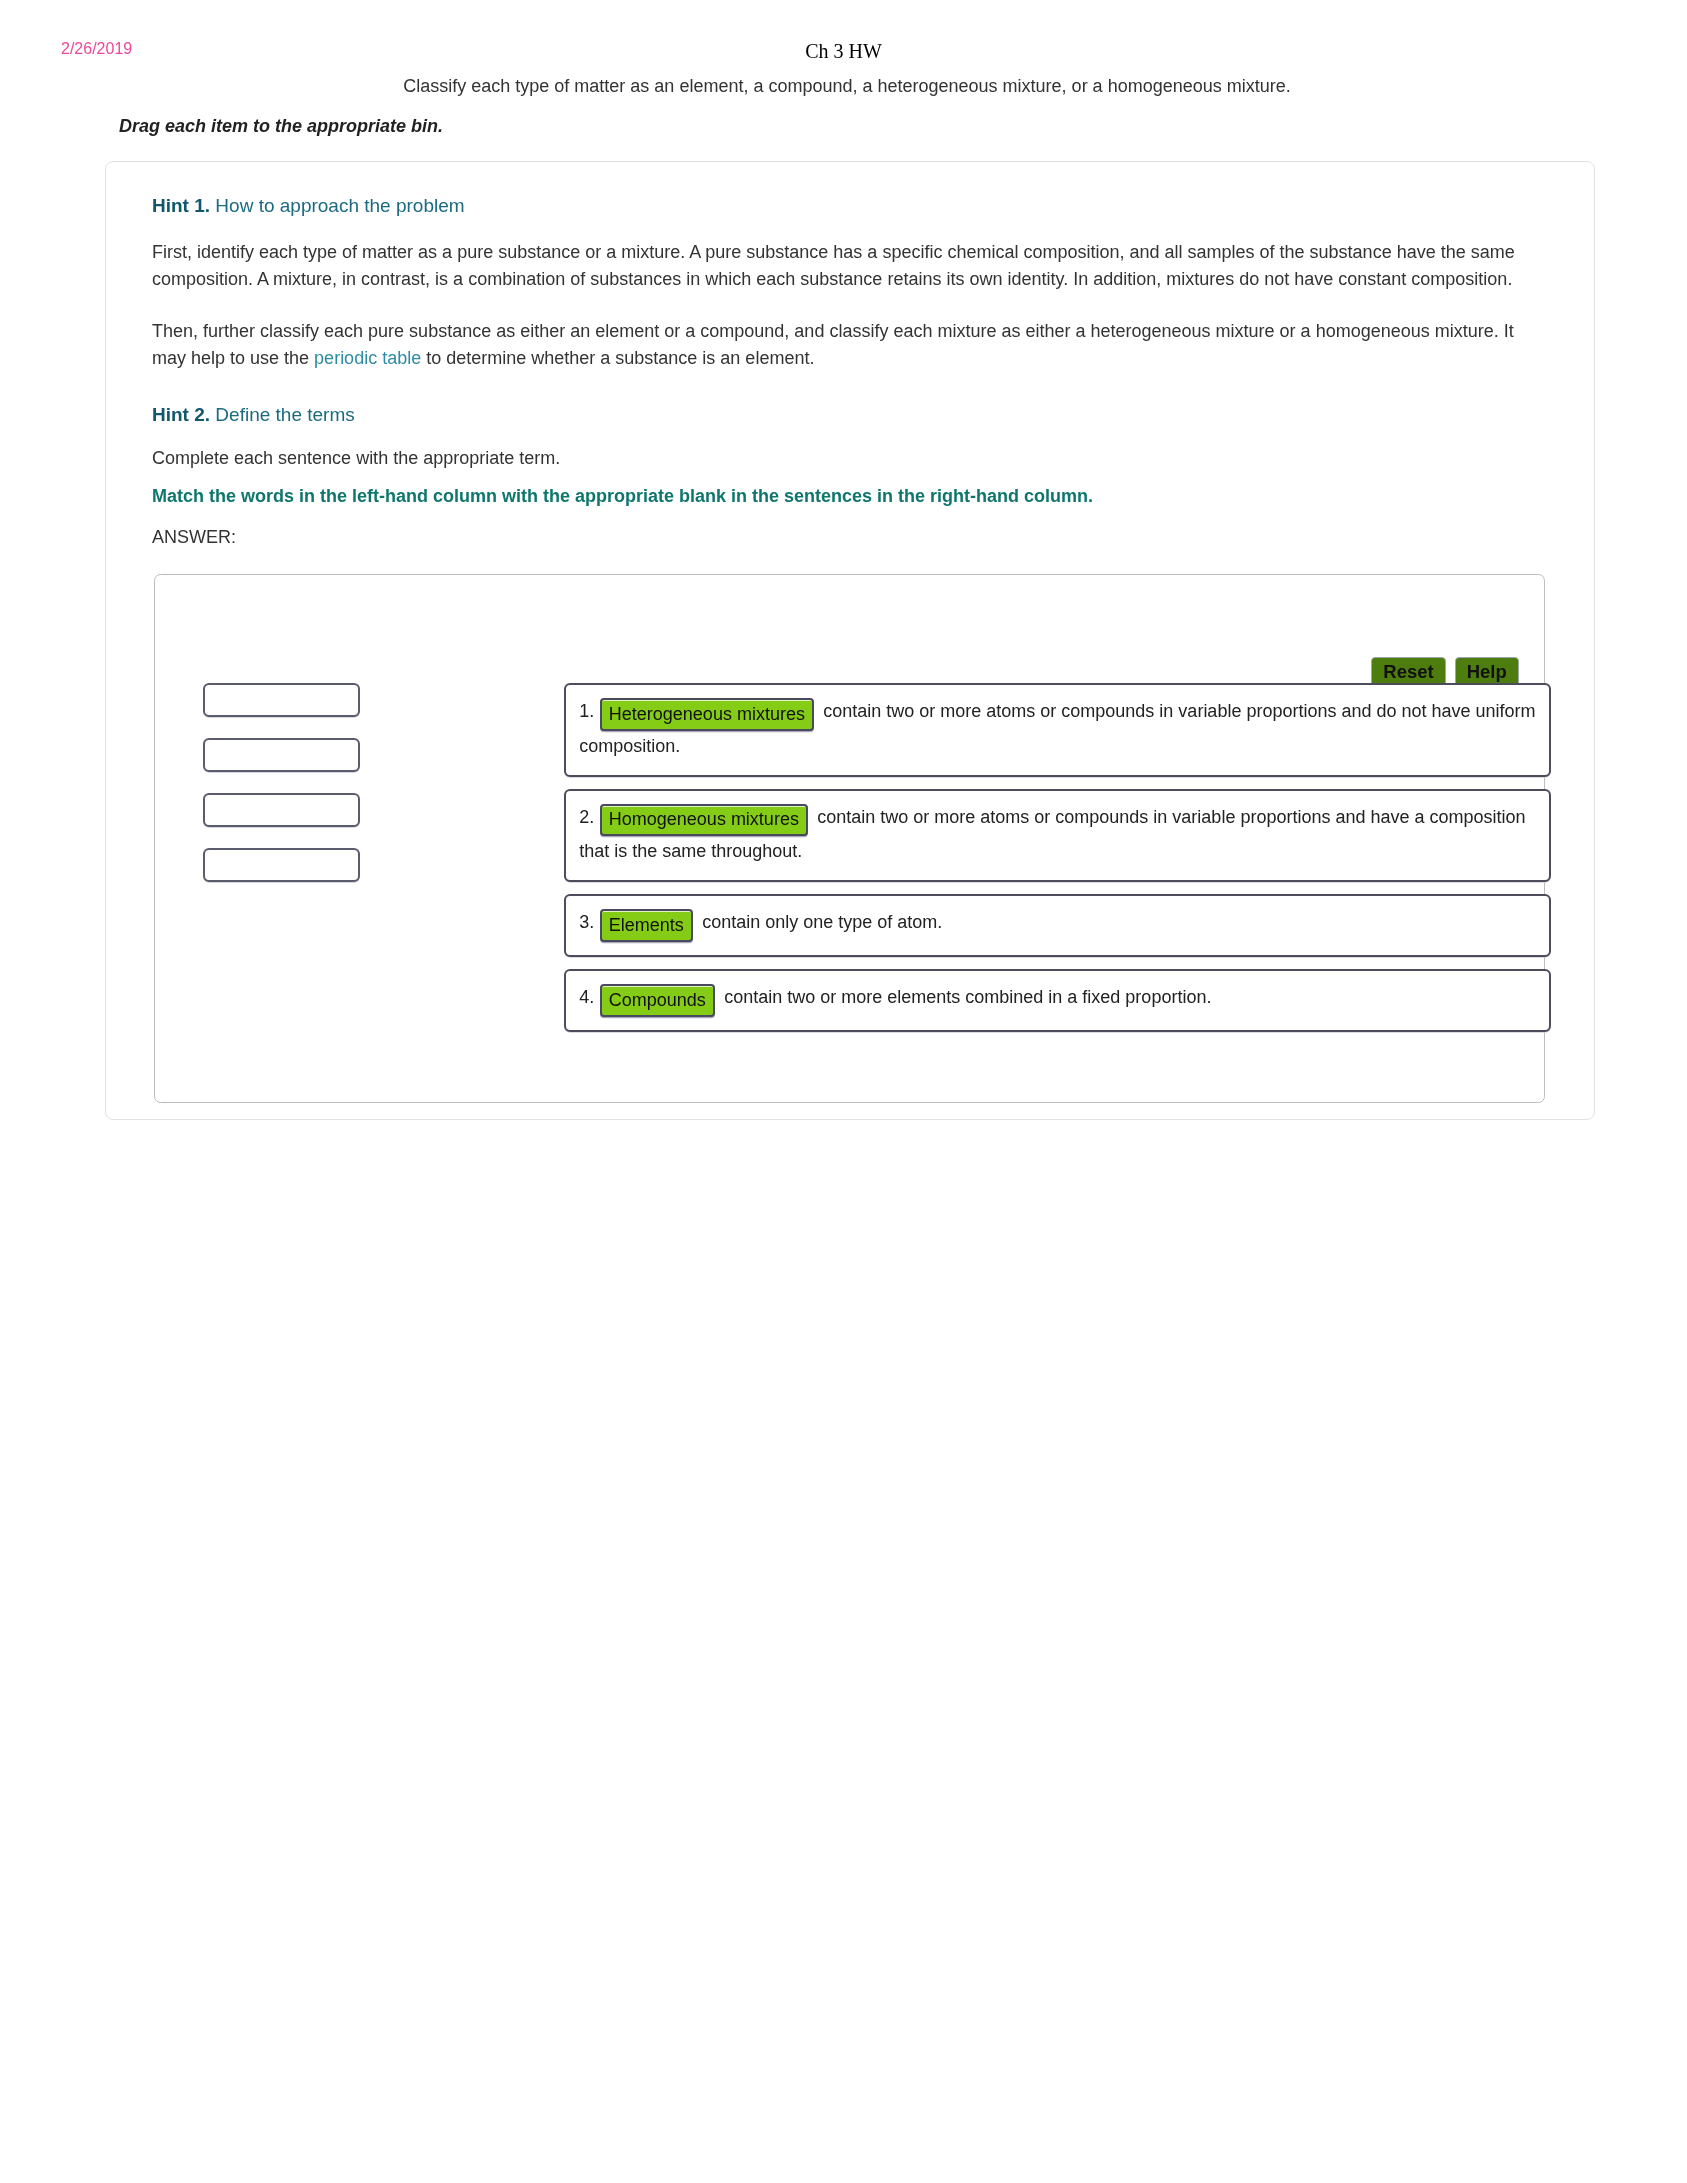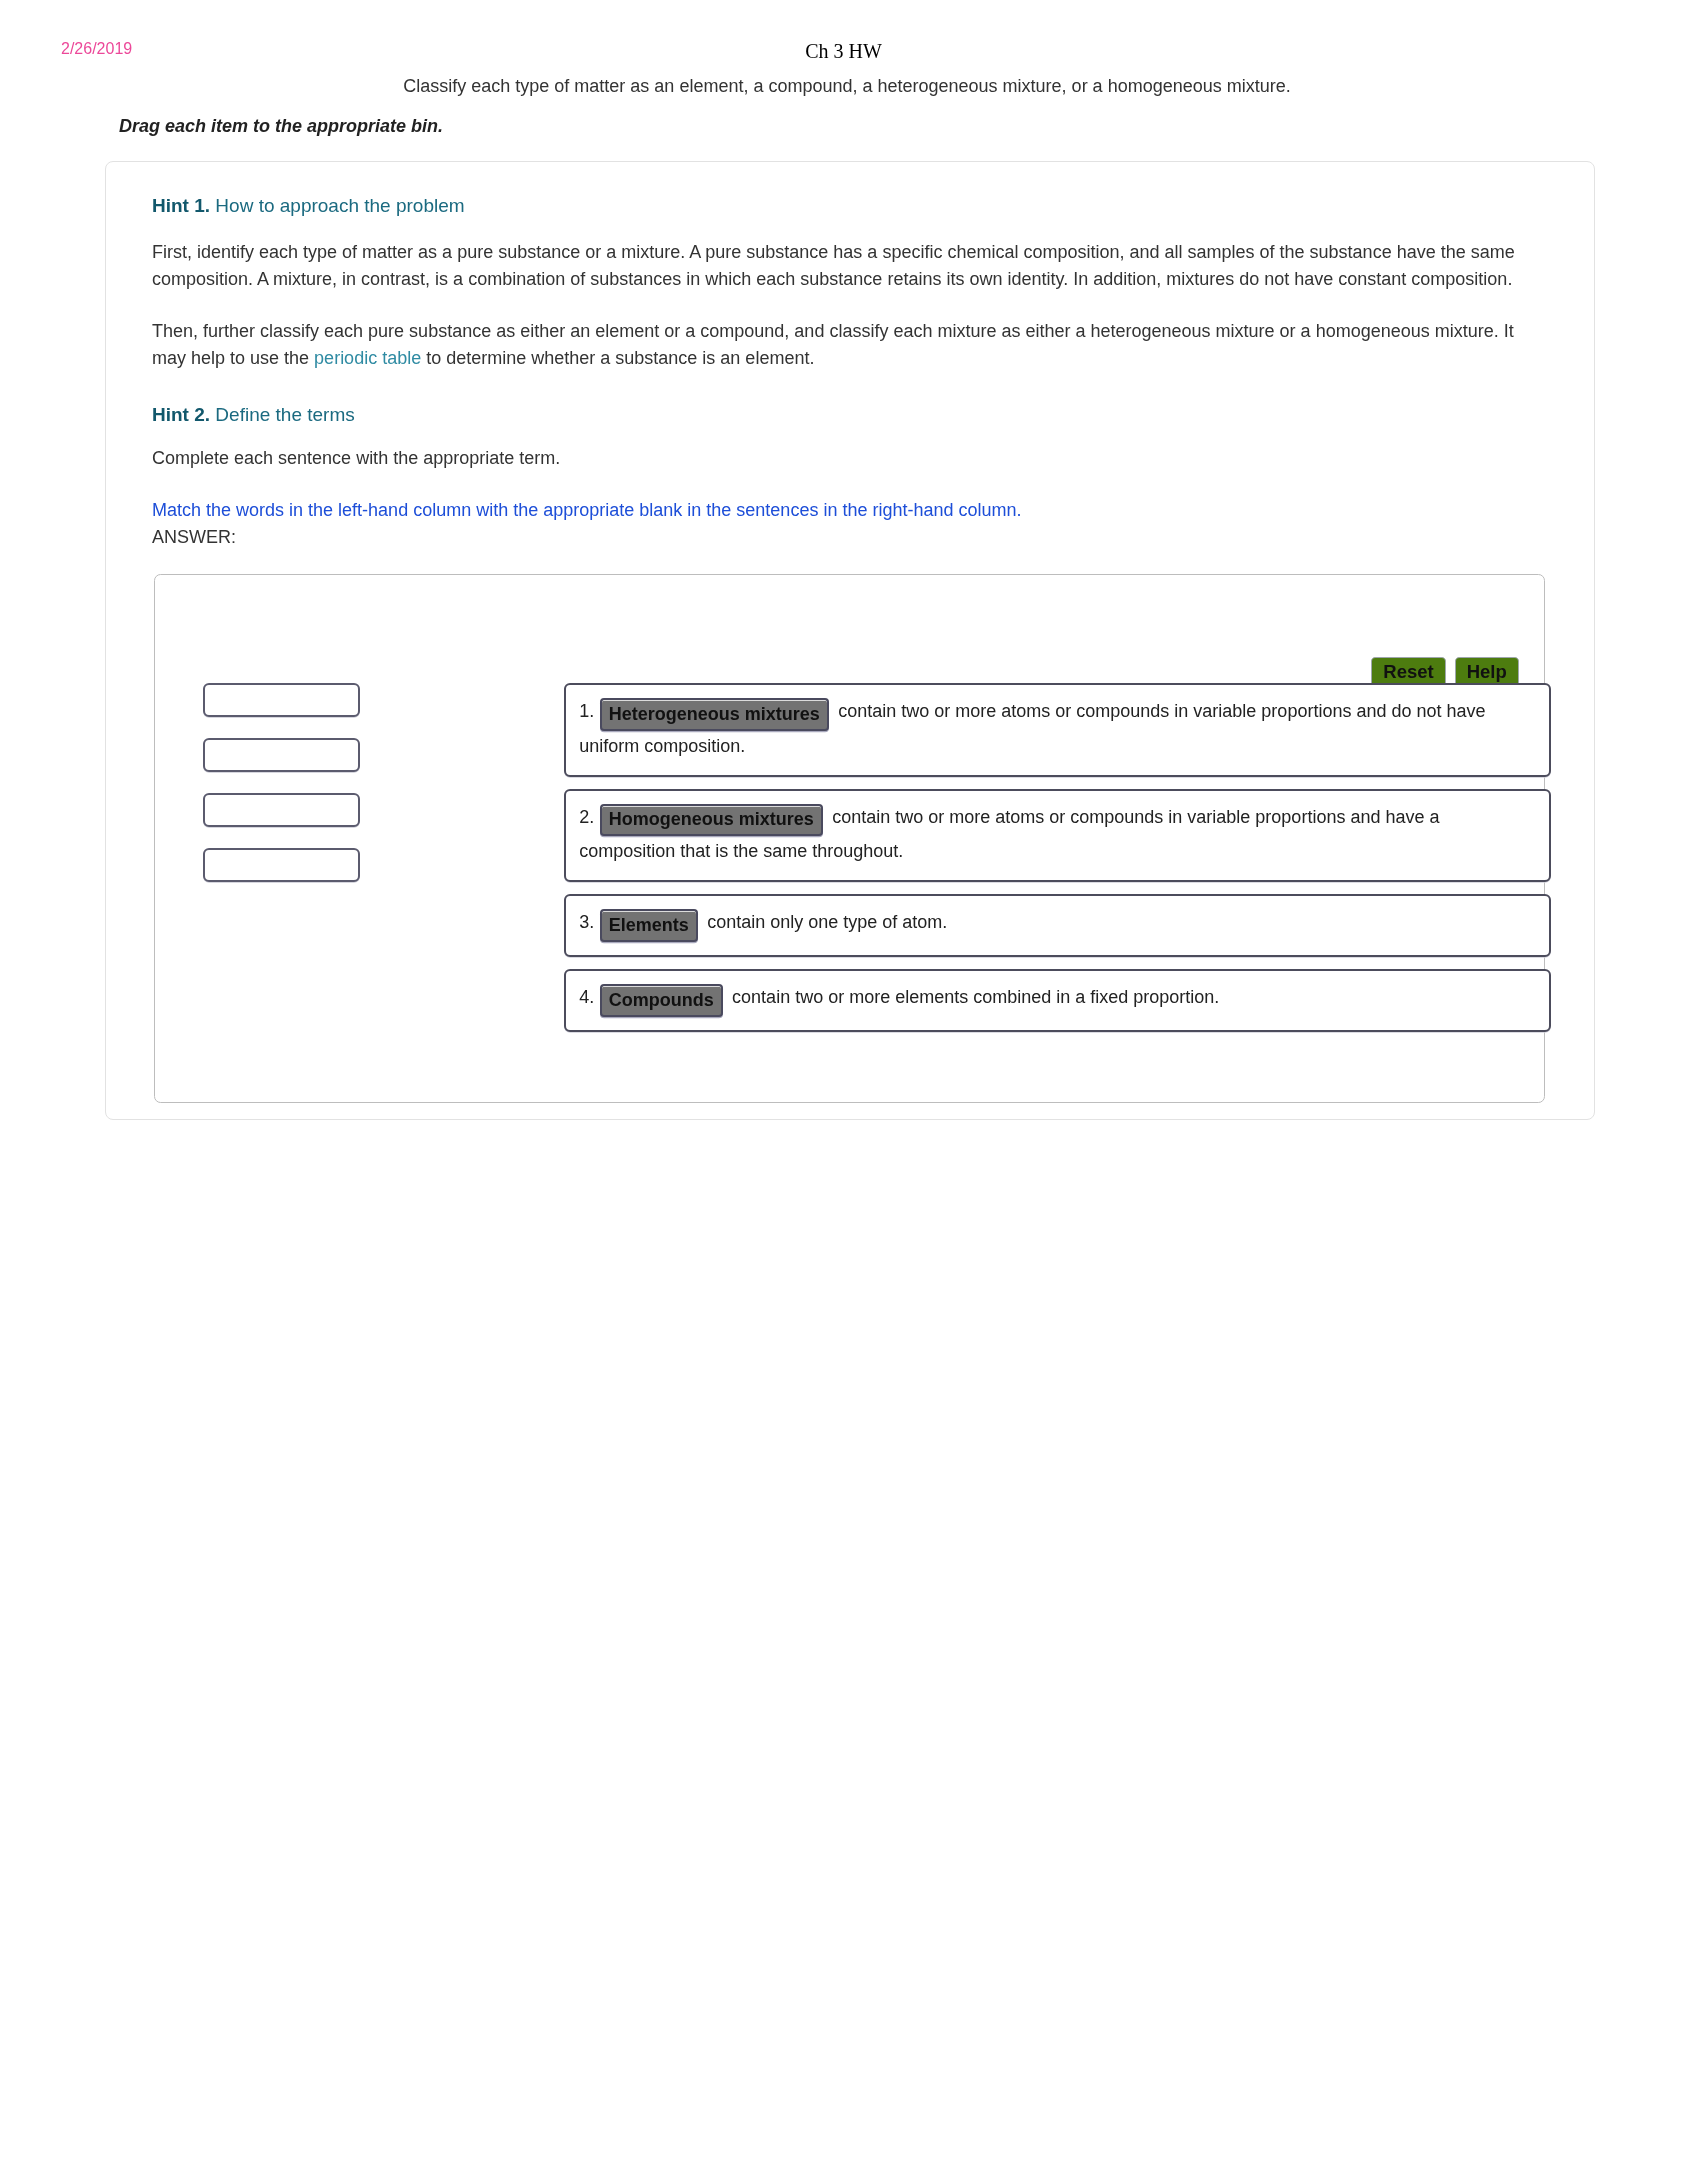--- a/index.html
+++ b/index.html
@@ -57,21 +57,21 @@
 
   .body-text {
     position:absolute; left:152px; width:1363px;
     font-size:18px; line-height:1.52; color:#333;
   }
   #hint1-p1 { top:239px; }
   #hint1-p2 { top:318px; }
   .link { color:#2f8ba3; }
 
   #hint2-p1  { top:445px; }
-  #hint2-bold{ top:497px; font-weight:normal; color:#1d4ed8; }
+  #hint2-bold{ top:483px; font-weight:bold; color:#0f766e; }
   #answer-lbl{ top:524px; }
 
   
   .answer-panel {
     position:absolute; left:154px; top:574px;
     width:1391px; height:529px;
     border:1.3px solid #bdbdbd;
     border-radius:6.6px;
     background:#fff;
     box-sizing:border-box;
@@ -120,24 +120,24 @@
     font-size:18px;
     line-height:1.7;
     color:#222;
     box-shadow:0 0.7px 0 #cfcfd9;
   }
   .srow .num { color:#222; }
   .chip {
     display:inline-block;
     border:2px solid #4a4a5e;
     border-radius:4px;
-    background:#737373;
+    background:#84cc16;
     padding:4.6px 7.3px 6px 7.3px;
     margin:0 4px 0 5.3px;
-    font-weight:bold;
+    font-weight:normal;
     font-size:18px;
     line-height:1;
     color:#111;
     vertical-align:-2.6px;
     box-shadow:0 1.3px 0 #a9a9bd, inset 0 0.7px 0 #fff;
     cursor:grab;
   }
 
   
   .blur-wrap { position:absolute; left:0; top:1125px; width:1687px; height:1059px; }

